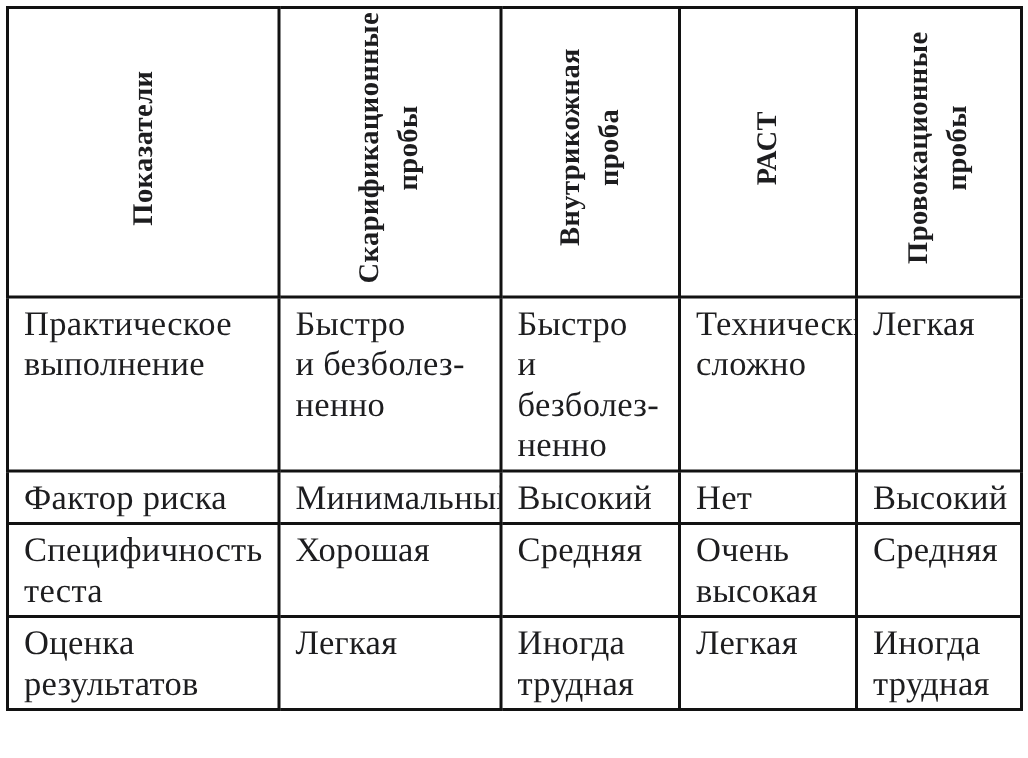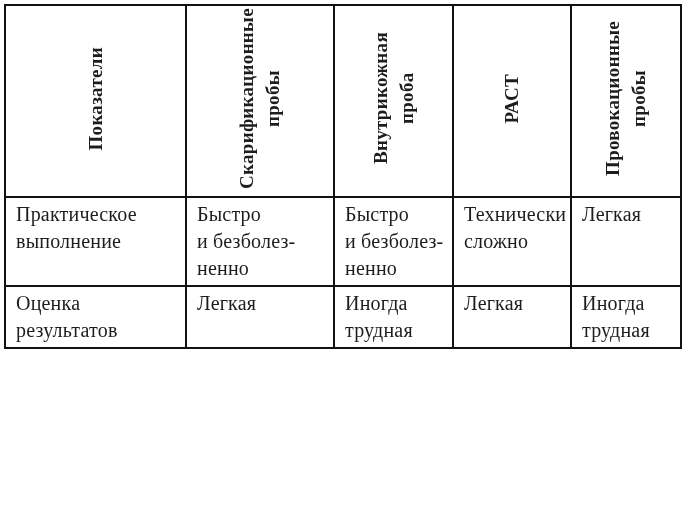--- a/index.html
+++ b/index.html
@@ -42,21 +42,21 @@
     transform: rotate(180deg);
     white-space: pre-line;
     line-height: 26px;
     letter-spacing: 0.3px;
     max-height: 182px;
   }
   
   table.cmp td {
     vertical-align: top;
     padding: 3px 4px 3px 10px;
-    font-size: 20px;
+    font-size: 23px;
     line-height: 27px;
     white-space: pre-line;
     letter-spacing: 0.2px;
   }
   tr.r1 td { height: 78px; }
   tr.r2 td { height: 25px; }
   tr.r3 td { height: 47px; }
   tr.r4 td { height: 43px; }
   tr.r5 td { height: 47px; }
 </style>
@@ -91,20 +91,36 @@
         <td>Быстро
 и безболез-
 ненно</td>
         <td>Быстро
 и безболез-
 ненно</td>
         <td>Технически
 сложно</td>
         <td>Легкая</td>
       </tr>
+      <tr class="r2">
+        <td>Фактор риска</td>
+        <td>Минимальный</td>
+        <td>Высокий</td>
+        <td>Нет</td>
+        <td>Высокий</td>
+      </tr>
+      <tr class="r4">
+        <td>Специфичность
+теста</td>
+        <td>Хорошая</td>
+        <td>Средняя</td>
+        <td>Очень
+высокая</td>
+        <td>Средняя</td>
+      </tr>
       <tr class="r5">
         <td>Оценка
 результатов</td>
         <td>Легкая</td>
         <td>Иногда
 трудная</td>
         <td>Легкая</td>
         <td>Иногда
 трудная</td>
       </tr>

